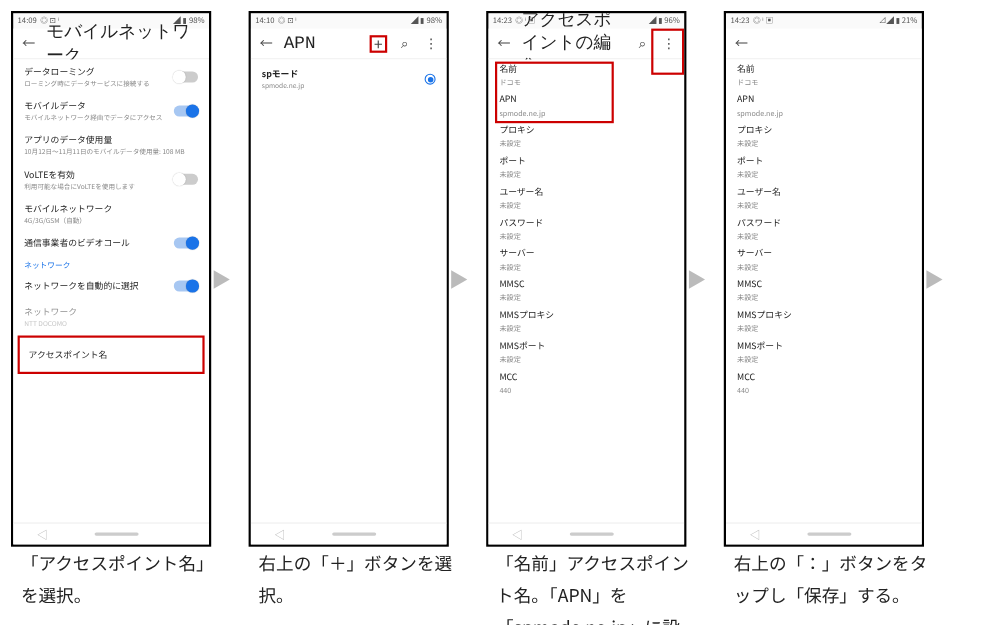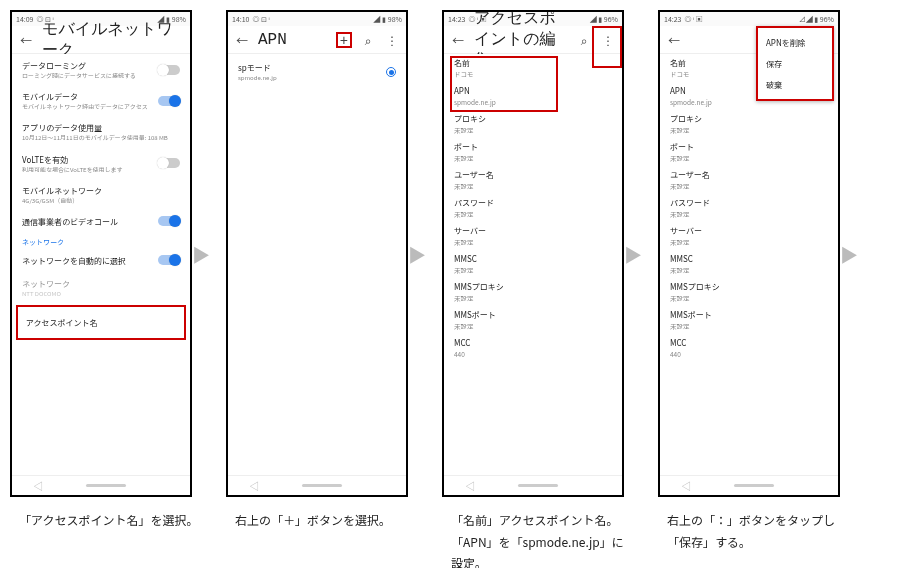--- a/index.html
+++ b/index.html
@@ -22,28 +22,28 @@
   .li-title { font-size: 8px; color: #222; }
   .li-sub { font-size: 6px; color: #888; line-height: 1.2; margin-top: 1px; }
   .switch { width: 22px; height: 10px; border-radius: 6px; background: #ccc; position: relative; flex-shrink: 0; }
   .switch.on { background: #a7c7f2; }
   .switch::after { content:""; position:absolute; width:12px; height:12px; background:#fff; border-radius:50%; top:-1px; left:-1px; box-shadow:0 0 1px rgba(0,0,0,.3); }
   .switch.on::after { left: 11px; background:#1a73e8; }
   .section-label { font-size: 7px; color: #1a73e8; padding: 4px 10px 2px; }
   .navbar { height: 20px; border-top: 1px solid #eee; display:flex; align-items:center; justify-content:space-around; color:#bbb; font-size:10px; background:#fff; }
   .redbox { border: 2px solid #c00; }
   .apn-row { display:flex; align-items:center; justify-content:space-between; padding:8px 10px; }
-  .apn-row .txt .t { font-size:8px; font-weight:400; color:#222; }
+  .apn-row .txt .t { font-size:8px; font-weight:700; color:#222; }
   .apn-row .txt .s { font-size:6px; color:#888; }
   .radio { width:10px; height:10px; border:1px solid #1a73e8; border-radius:50%; display:flex; align-items:center; justify-content:center; }
   .radio::after { content:""; width:5px; height:5px; background:#1a73e8; border-radius:50%; }
   .field { padding: 3px 10px; }
   .f-label { font-size: 8px; color:#222; }
   .f-val { font-size: 6.5px; color:#888; margin-top:1px; }
-  .caption { width: 182px; font-size: 12px; line-height: 1.8; margin-top: 12px; color:#222; text-align:left; }
+  .caption { width: 182px; font-size: 16px; line-height: 1.8; color:#222; text-align:left; }
   .hl-topright { position:absolute; top:0; right:0; border:2px solid #c00; width:40px; height:28px; pointer-events:none; }
   .hl-topright.w2 { width:30px; height:42px; top:14px; }
   .hl-fields { position:absolute; border:2px solid #c00; pointer-events:none; left:6px; top:44px; width:108px; height:56px; }
   .menu-pop { position:absolute; top:14px; right:4px; width:78px; background:#fff; box-shadow:0 1px 4px rgba(0,0,0,.3); border:2px solid #c00; padding:4px 0; }
   .menu-pop div { font-size:8px; padding:5px 8px; color:#222; }
   .navpill { width:40px; height:3px; background:#ccc; border-radius:2px; }
 </style>
 </head>
 <body>
 
@@ -247,21 +247,21 @@
 
 <div class="step">
 <div class="phone-wrap">
 <div class="phone">
   <div class="statusbar">
     <div class="sb-left">
               <span>14:23</span>
               <span>◎ ⁱ ▣</span>
             </div>
     <div class="sb-right">
-              <span>⊿◢ ▮ 96%</span>
+              <span>⊿◢ ▮ 21%</span>
             </div>
   </div>
   <div class="appbar">
     <span class="icn">←</span>
     <span class="title" style="visibility:hidden">アクセスポイントの編集</span>
   </div>
   <div class="content" id="fields4">
             <div class="field">
               <div class="f-label">名前</div>
               <div class="f-val">ドコモ</div>
@@ -300,25 +300,20 @@
             </div>
             <div class="field">
               <div class="f-label">MMSポート</div>
               <div class="f-val">未設定</div>
             </div>
             <div class="field">
               <div class="f-label">MCC</div>
               <div class="f-val">440</div>
             </div>
           </div>
-  <div class="menu-pop">
-    <div>APNを削除</div>
-    <div>保存</div>
-    <div>破棄</div>
-  </div>
   <div class="navbar">
             <span>◁</span>
             <div class="navpill"></div>
             <span></span>
           </div>
 </div>
 <div class="arrow">▶</div>
 </div>
 <div class="caption">右上の「：」ボタンをタップし「保存」する。</div>
 </div>

